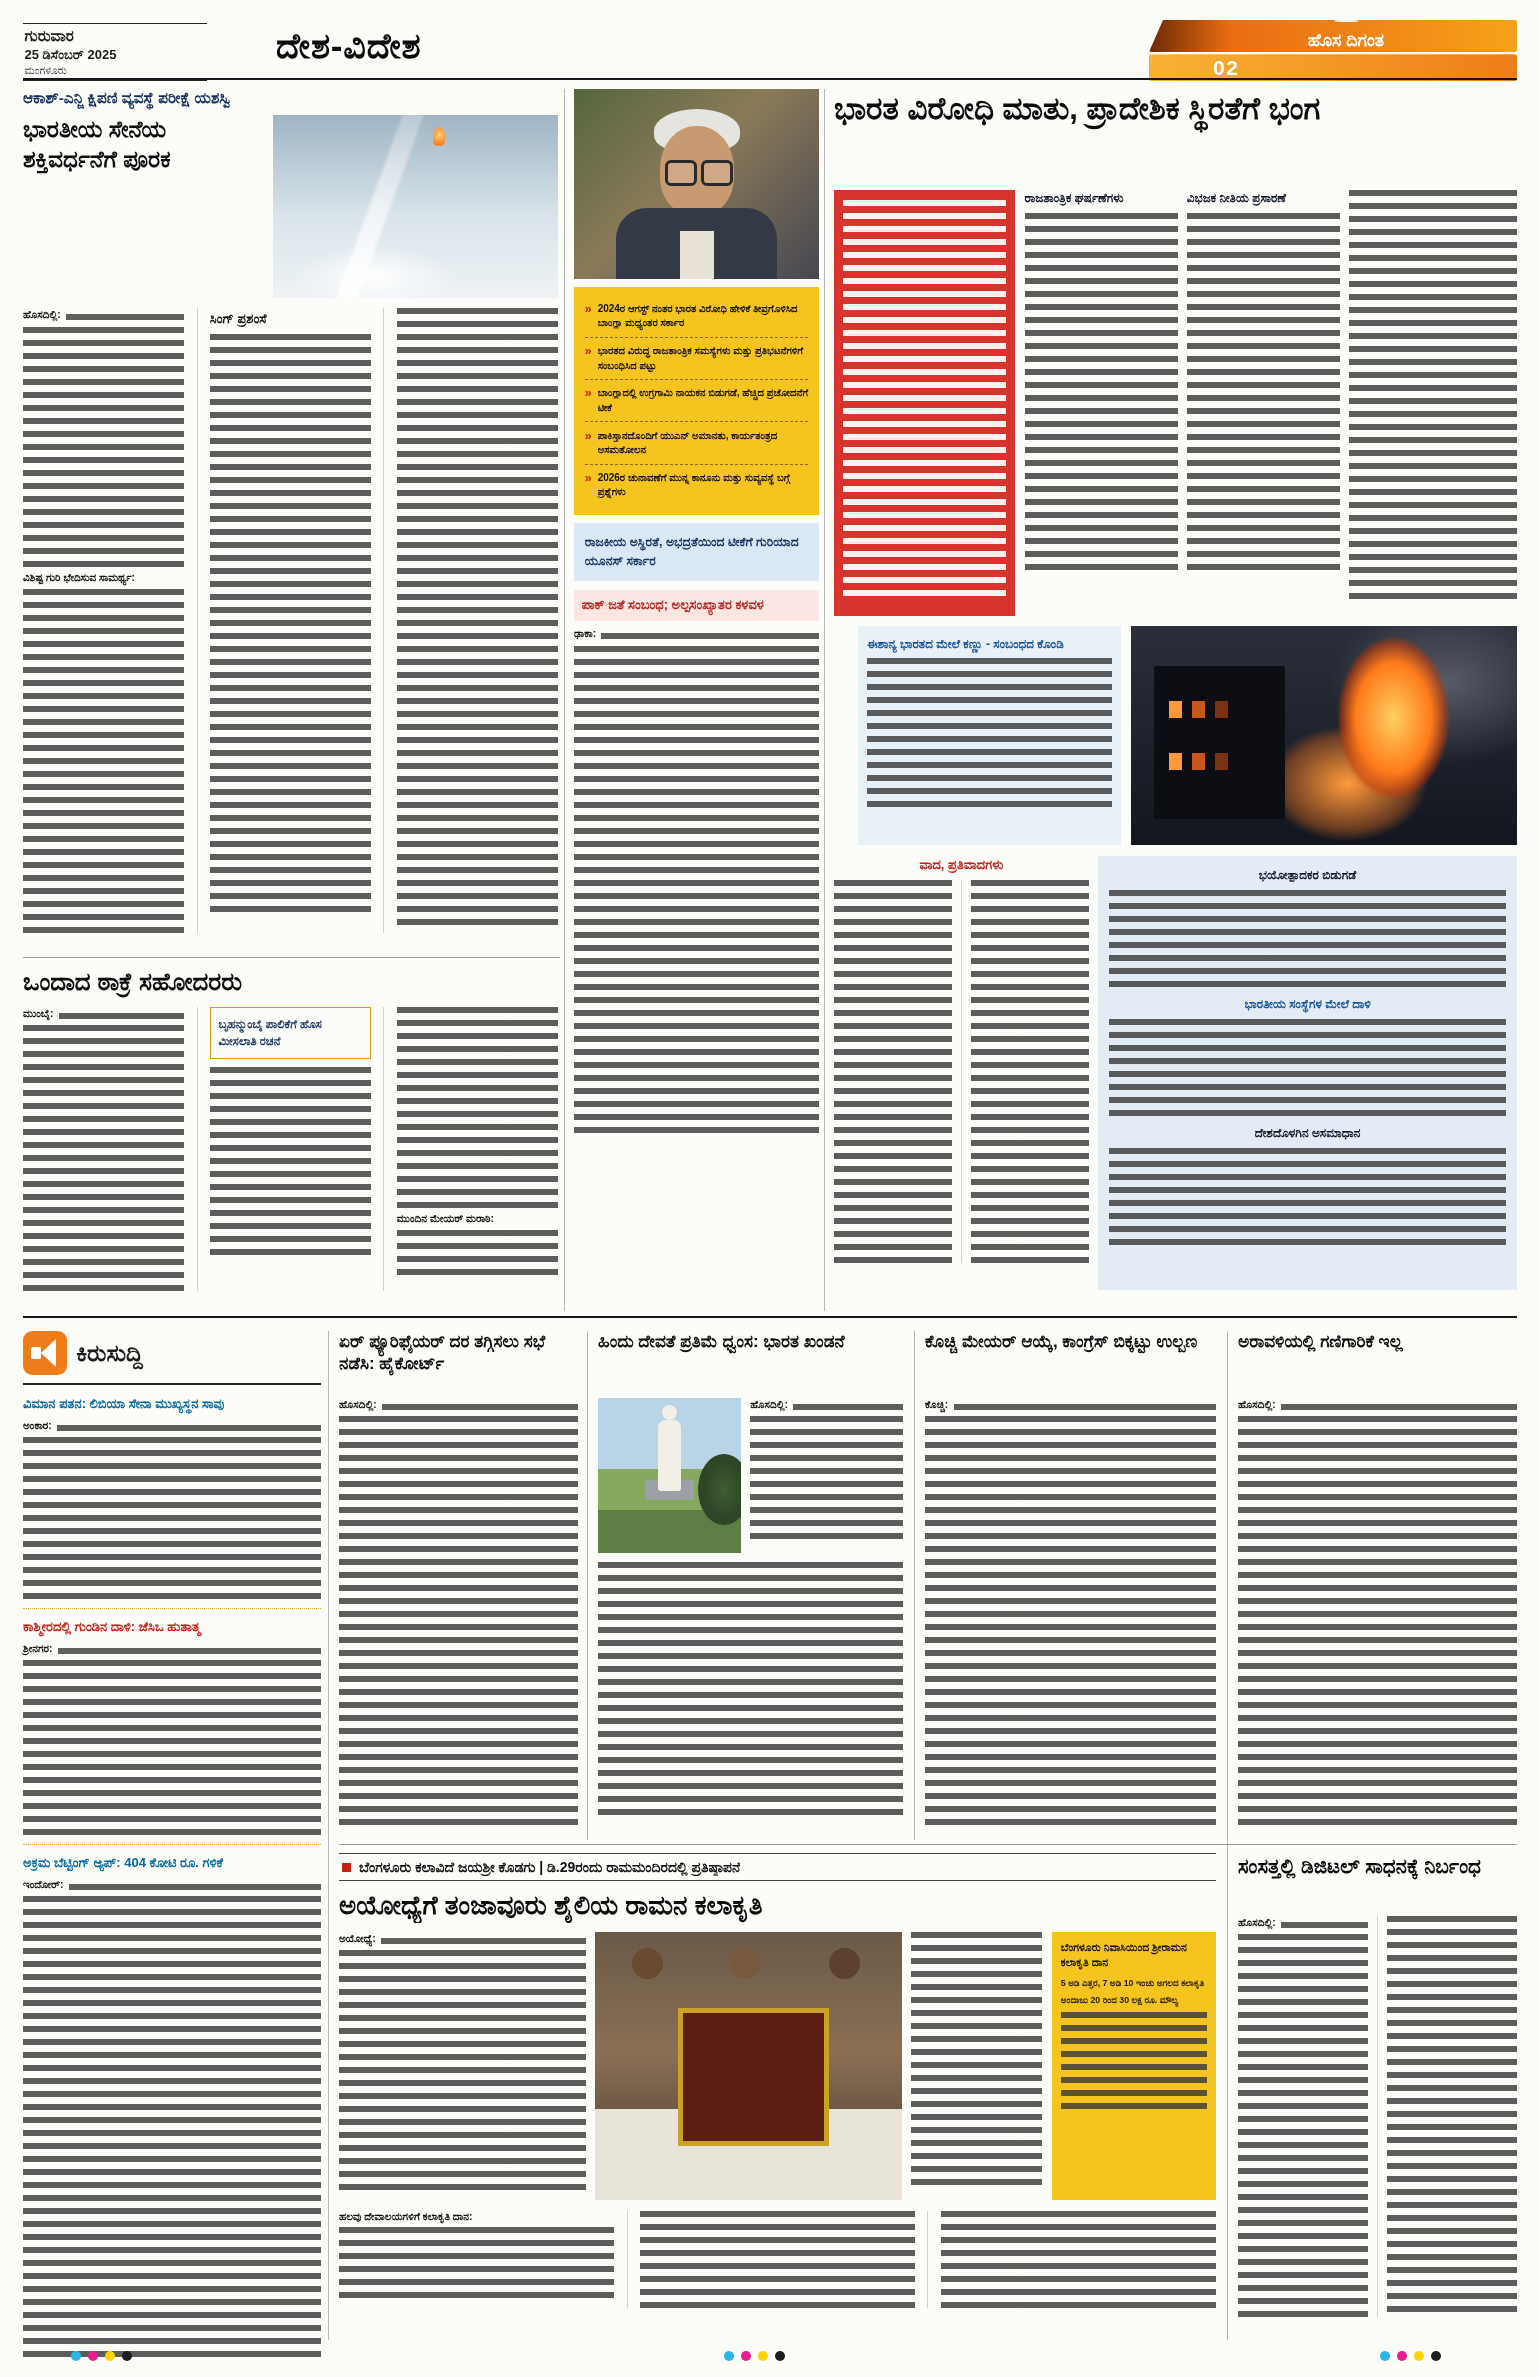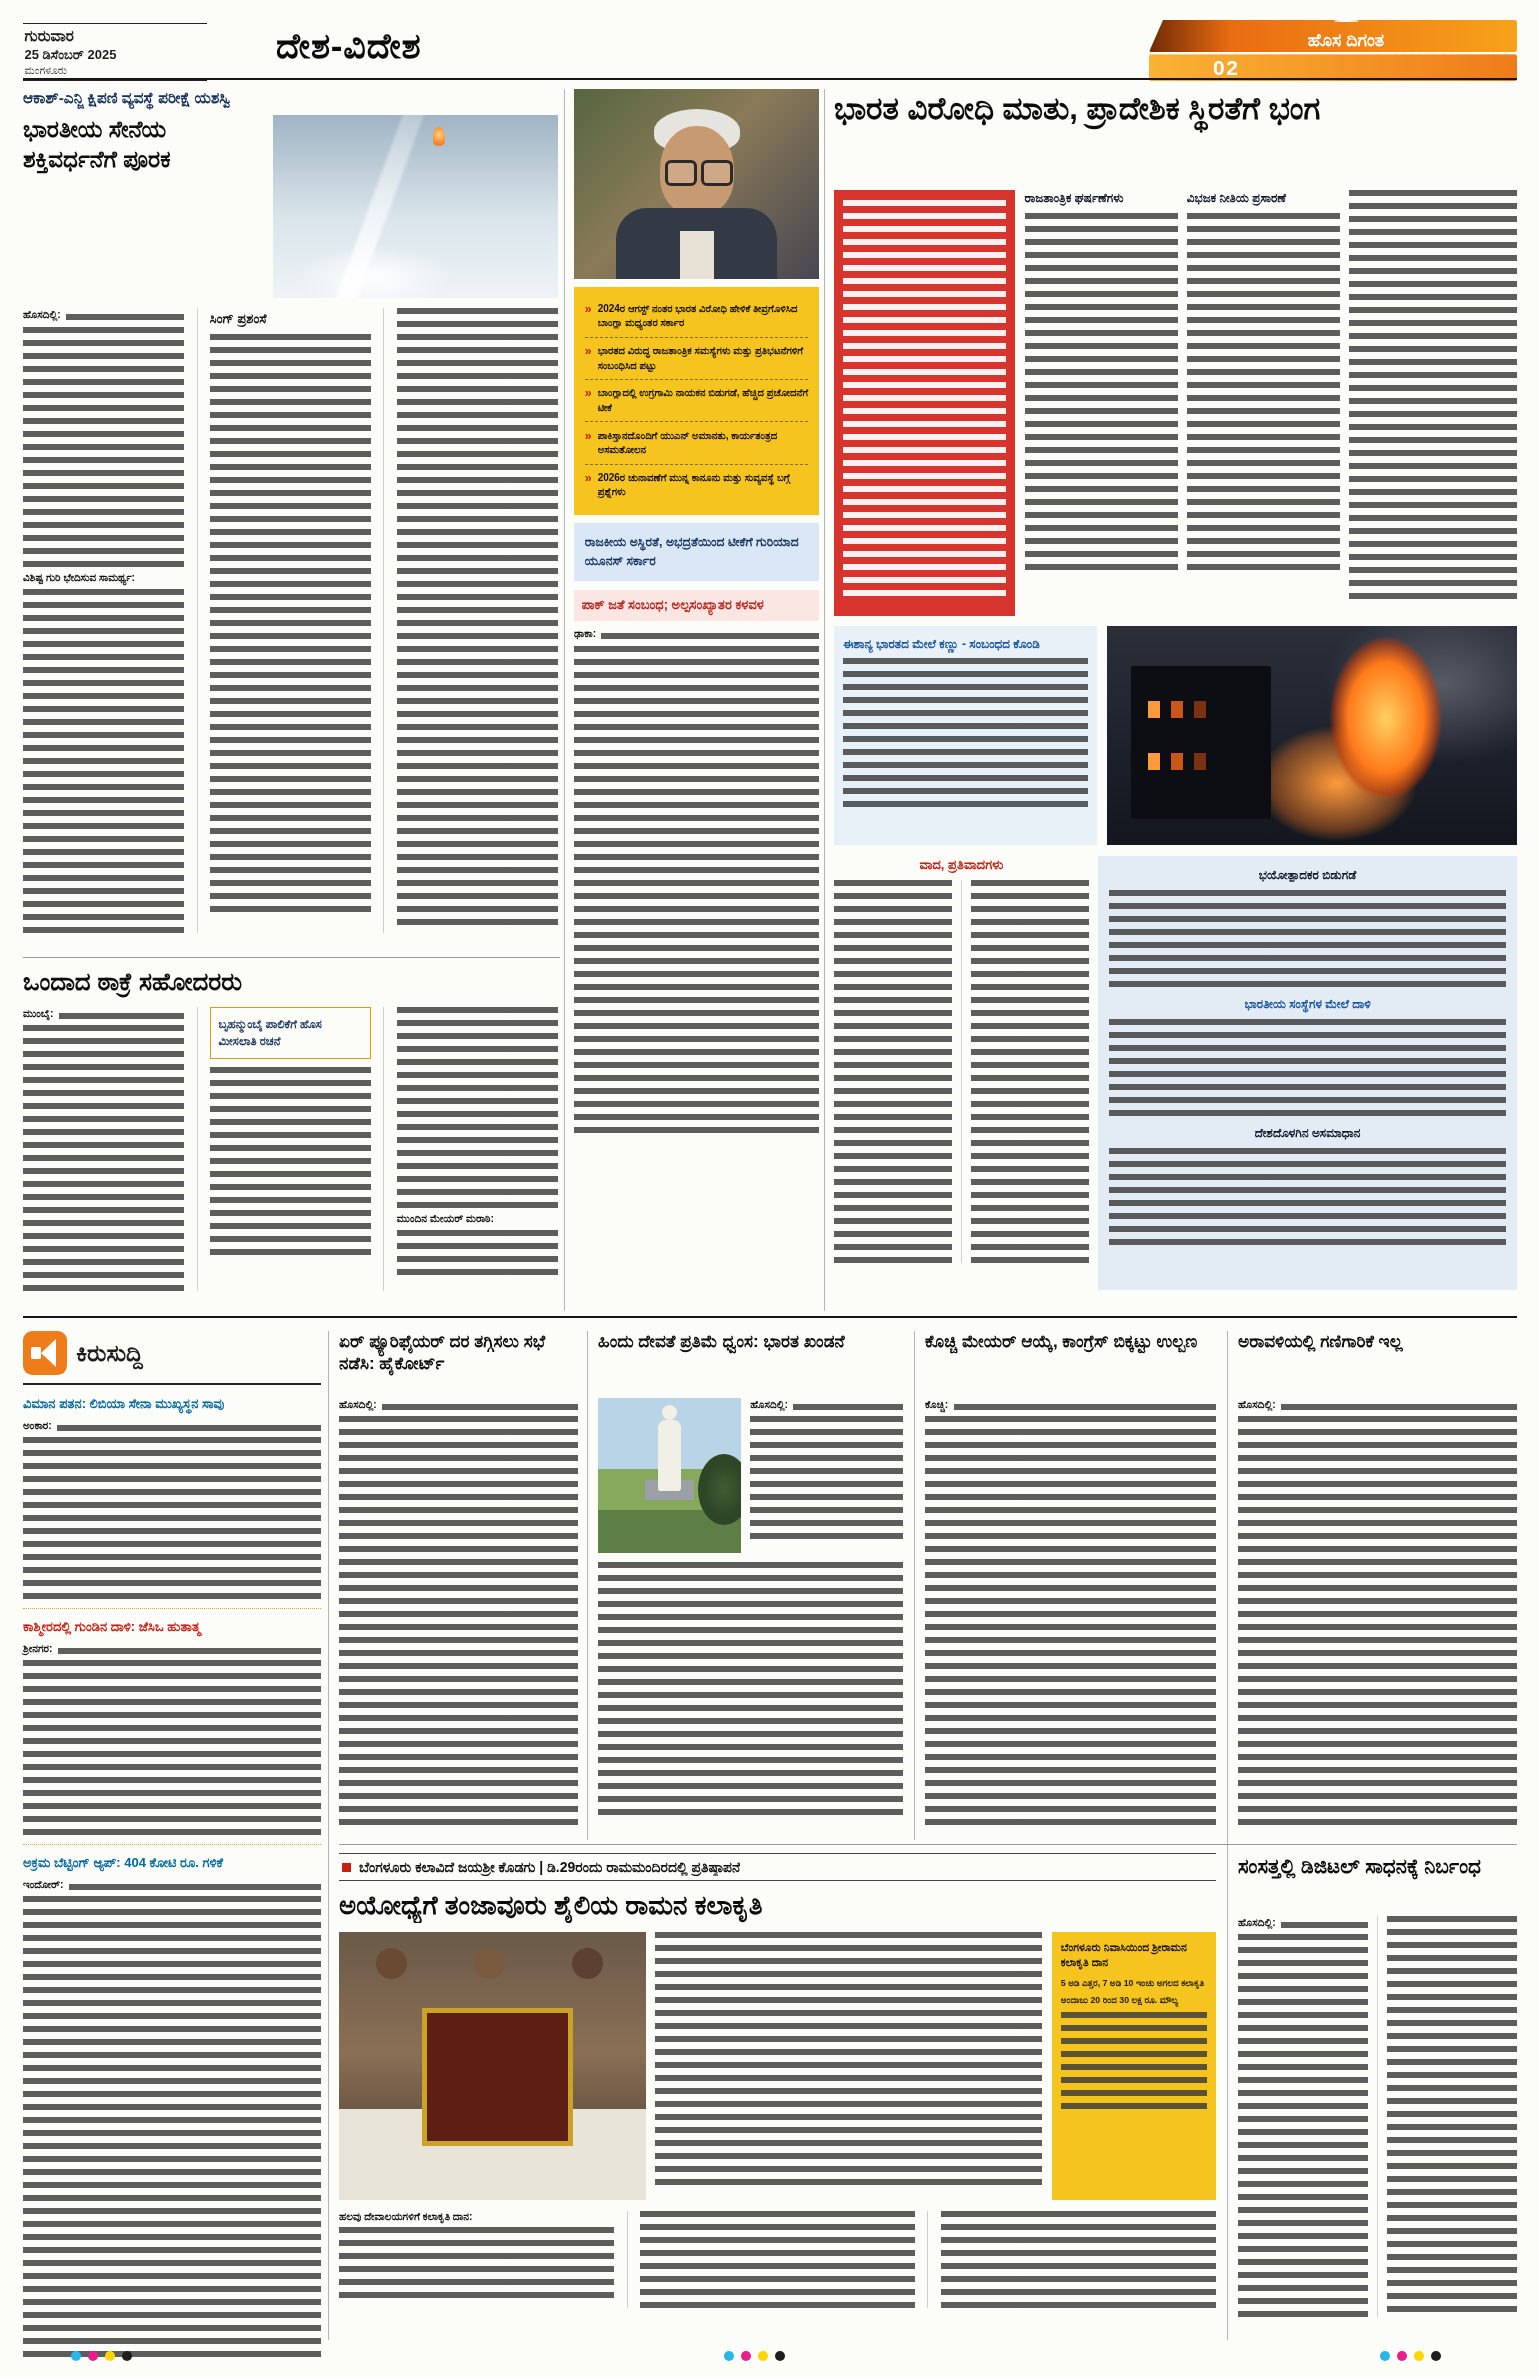--- a/index.html
+++ b/index.html
@@ -252,21 +252,21 @@
       <div style="flex:0 0 153px;">
         <div class="colhead">ವಿಭಜಕ ನೀತಿಯ ಪ್ರಸಾರಣೆ</div>
         <div class="gk" style="--n:28"></div>
       </div>
       <div style="flex:1;">
         <div class="gk" style="--n:32"></div>
       </div>
     </div>
 
     <div style="display:flex;gap:9.2px;margin-top:10.7px;height:219px;">
-      <div class="ne-box" style="flex:0 0 245px;">
+      <div class="ne-box" style="flex:0 0 245px;margin-left:24px;">
         <div class="colhead blue">ಈಶಾನ್ಯ ಭಾರತದ ಮೇಲೆ ಕಣ್ಣು - ಸಂಬಂಧದ ಕೊಂಡಿ</div>
         <div class="gk" style="--n:12"></div>
       </div>
       <div class="photo ph-fire" style="flex:1;">
         <span class="bld"></span>
         <span class="win" style="left:10%;top:34%;"></span>
         <span class="win" style="left:10%;top:58%;"></span>
       </div>
     </div>
 
@@ -389,20 +389,27 @@
 
   <div class="hd" style="left:339px;top:1844px;width:1178px;"></div>
 
   <section class="abs" style="left:339px;top:1853px;width:877px;">
     <div class="kbar">
       <span class="sq"></span>
       <span class="tx">ಬೆಂಗಳೂರು ಕಲಾವಿದೆ ಜಯಶ್ರೀ ಕೊಡಗು | ಡಿ.29ರಂದು ರಾಮಮಂದಿರದಲ್ಲಿ ಪ್ರತಿಷ್ಠಾಪನೆ</span>
     </div>
     <h1 class="headline" style="font-size:26px;margin:7.7px 0 9.2px;white-space:nowrap;">ಅಯೋಧ್ಯೆಗೆ ತಂಜಾವೂರು ಶೈಲಿಯ ರಾಮನ ಕಲಾಕೃತಿ</h1>
     <div style="display:flex;gap:9.2px;height:268px;">
+      <div style="flex:0 0 247px;">
+        <div class="lead">
+          <span class="dl">ಅಯೋಧ್ಯೆ:</span>
+            <span class="bar"></span>
+        </div>
+        <div class="gk" style="--n:19"></div>
+      </div>
       <div class="photo ph-art" style="flex:0 0 307px;">
         <span class="table"></span>
         <span class="frame"></span>
         <span class="p p1"></span>
         <span class="p p2"></span>
         <span class="p p3"></span>
       </div>
       <div style="flex:1;">
         <div class="gk" style="--n:20"></div>
       </div>

